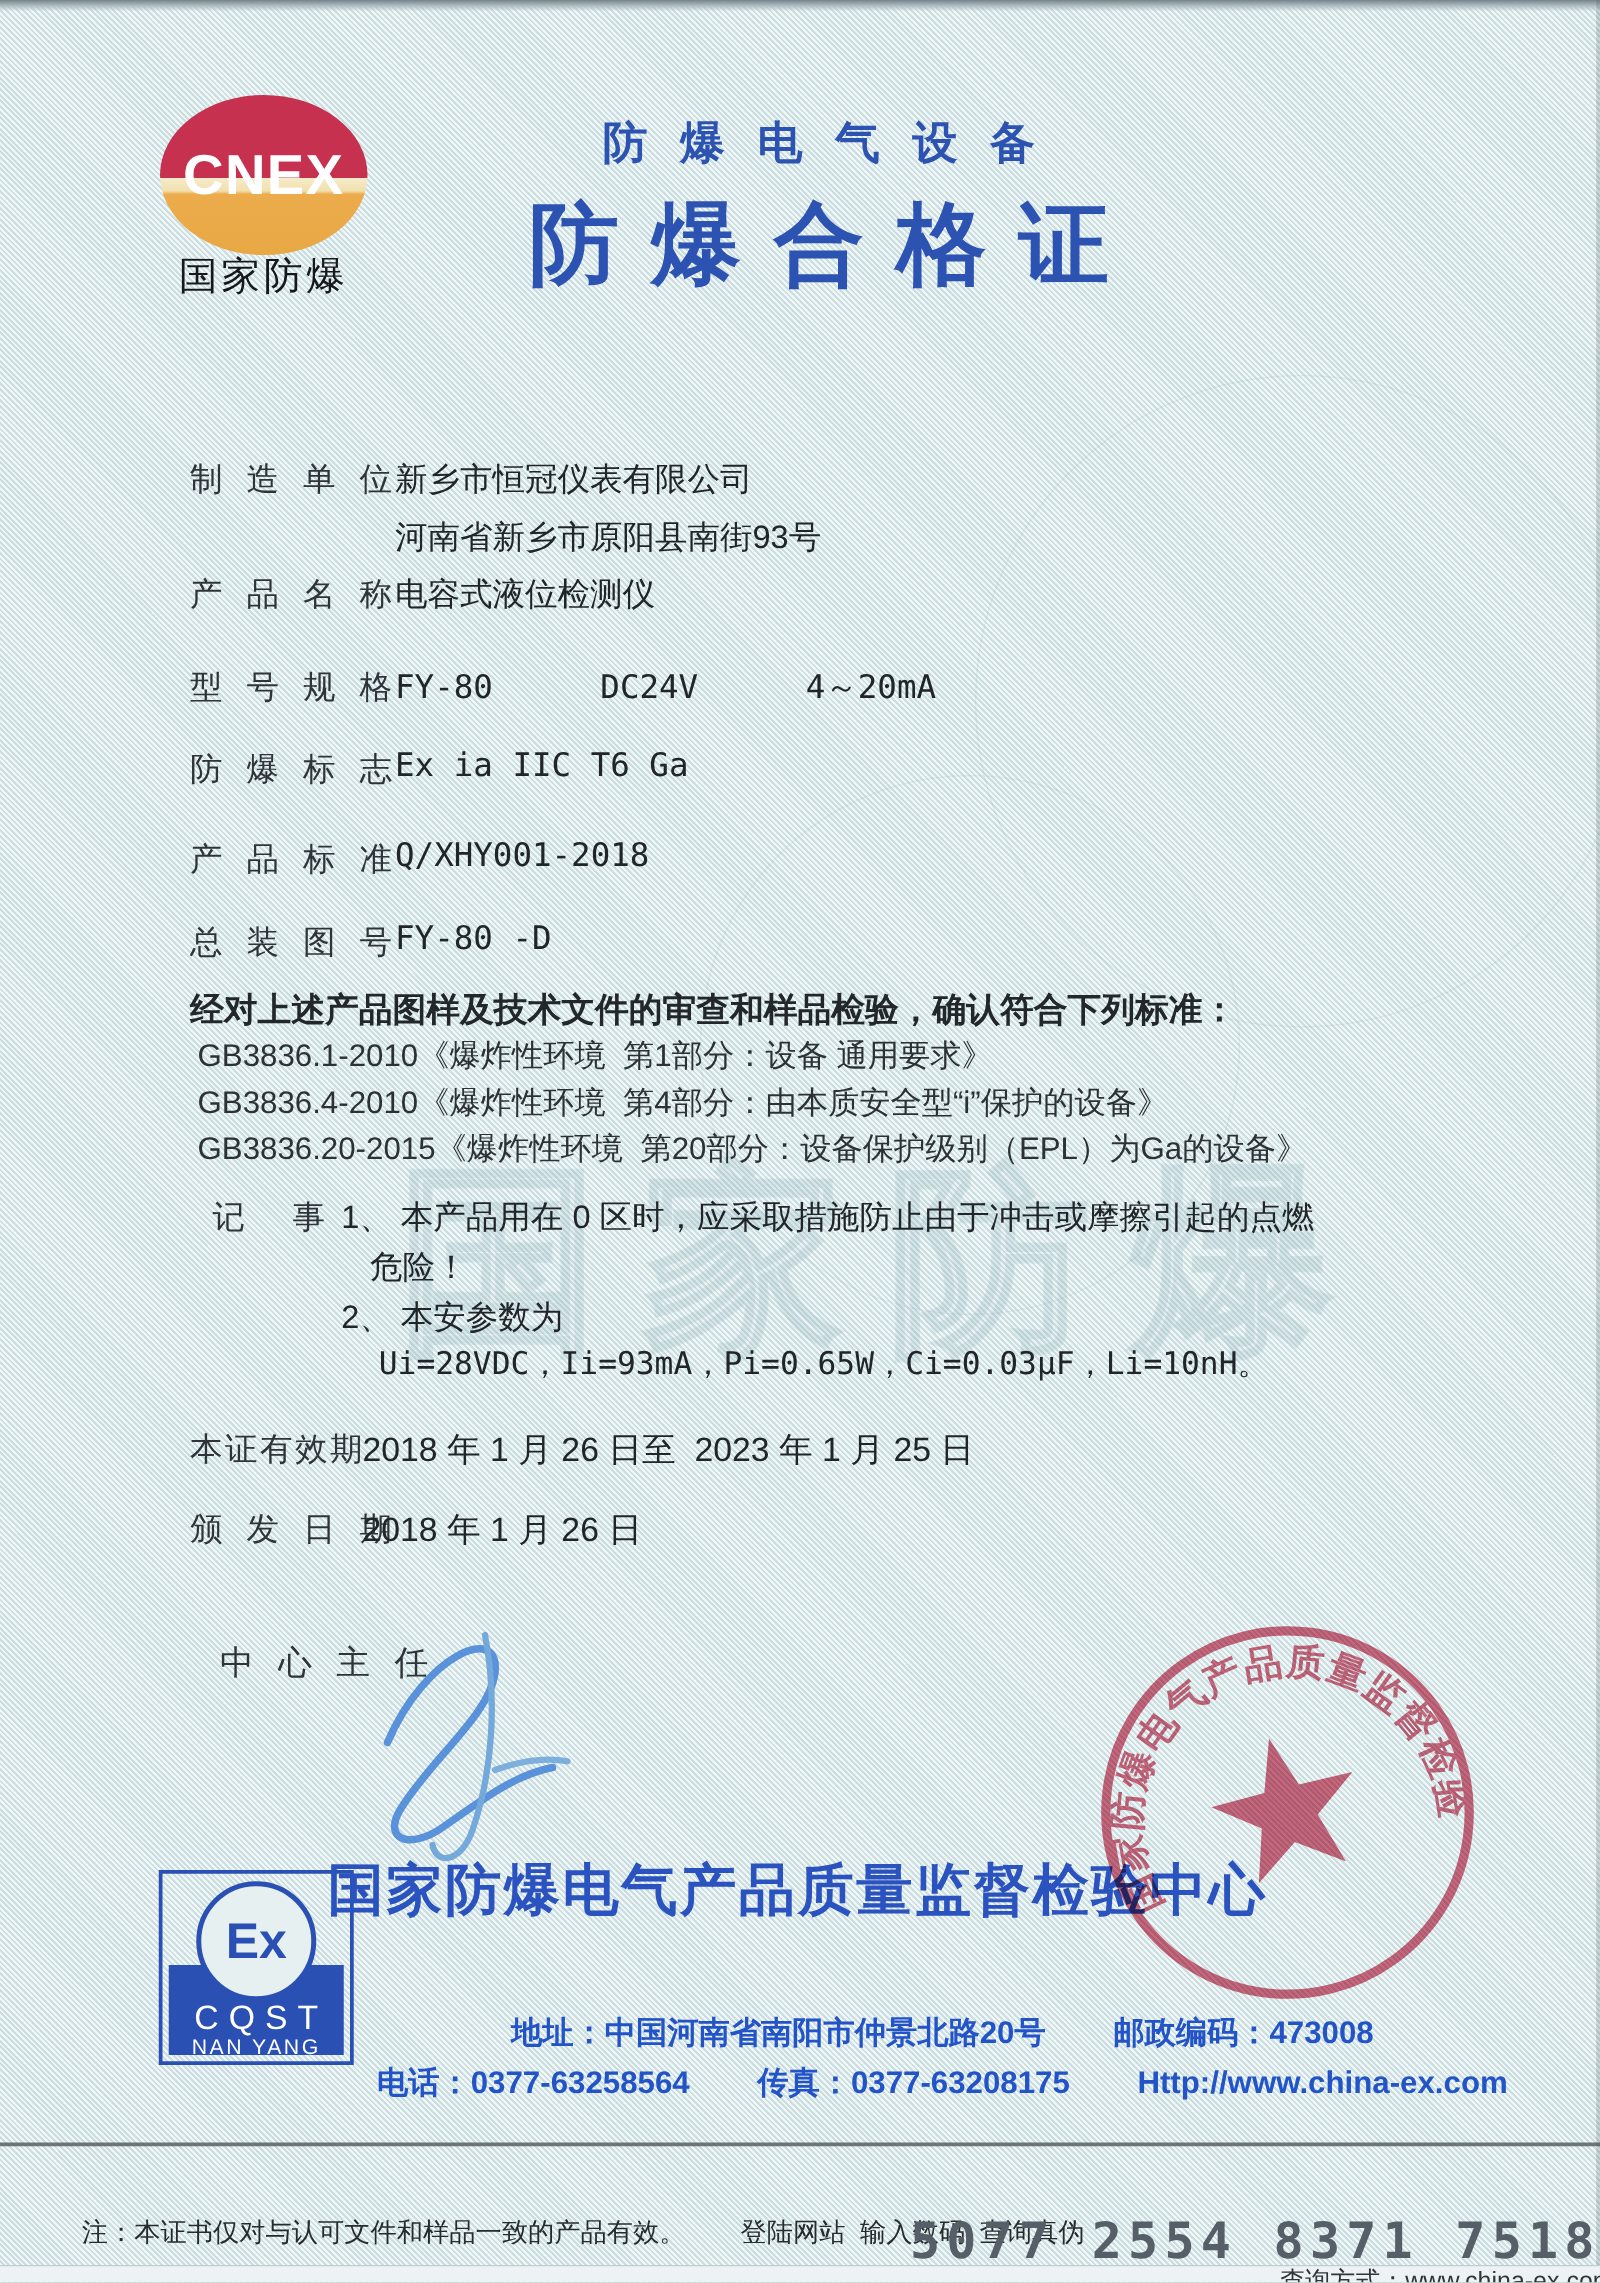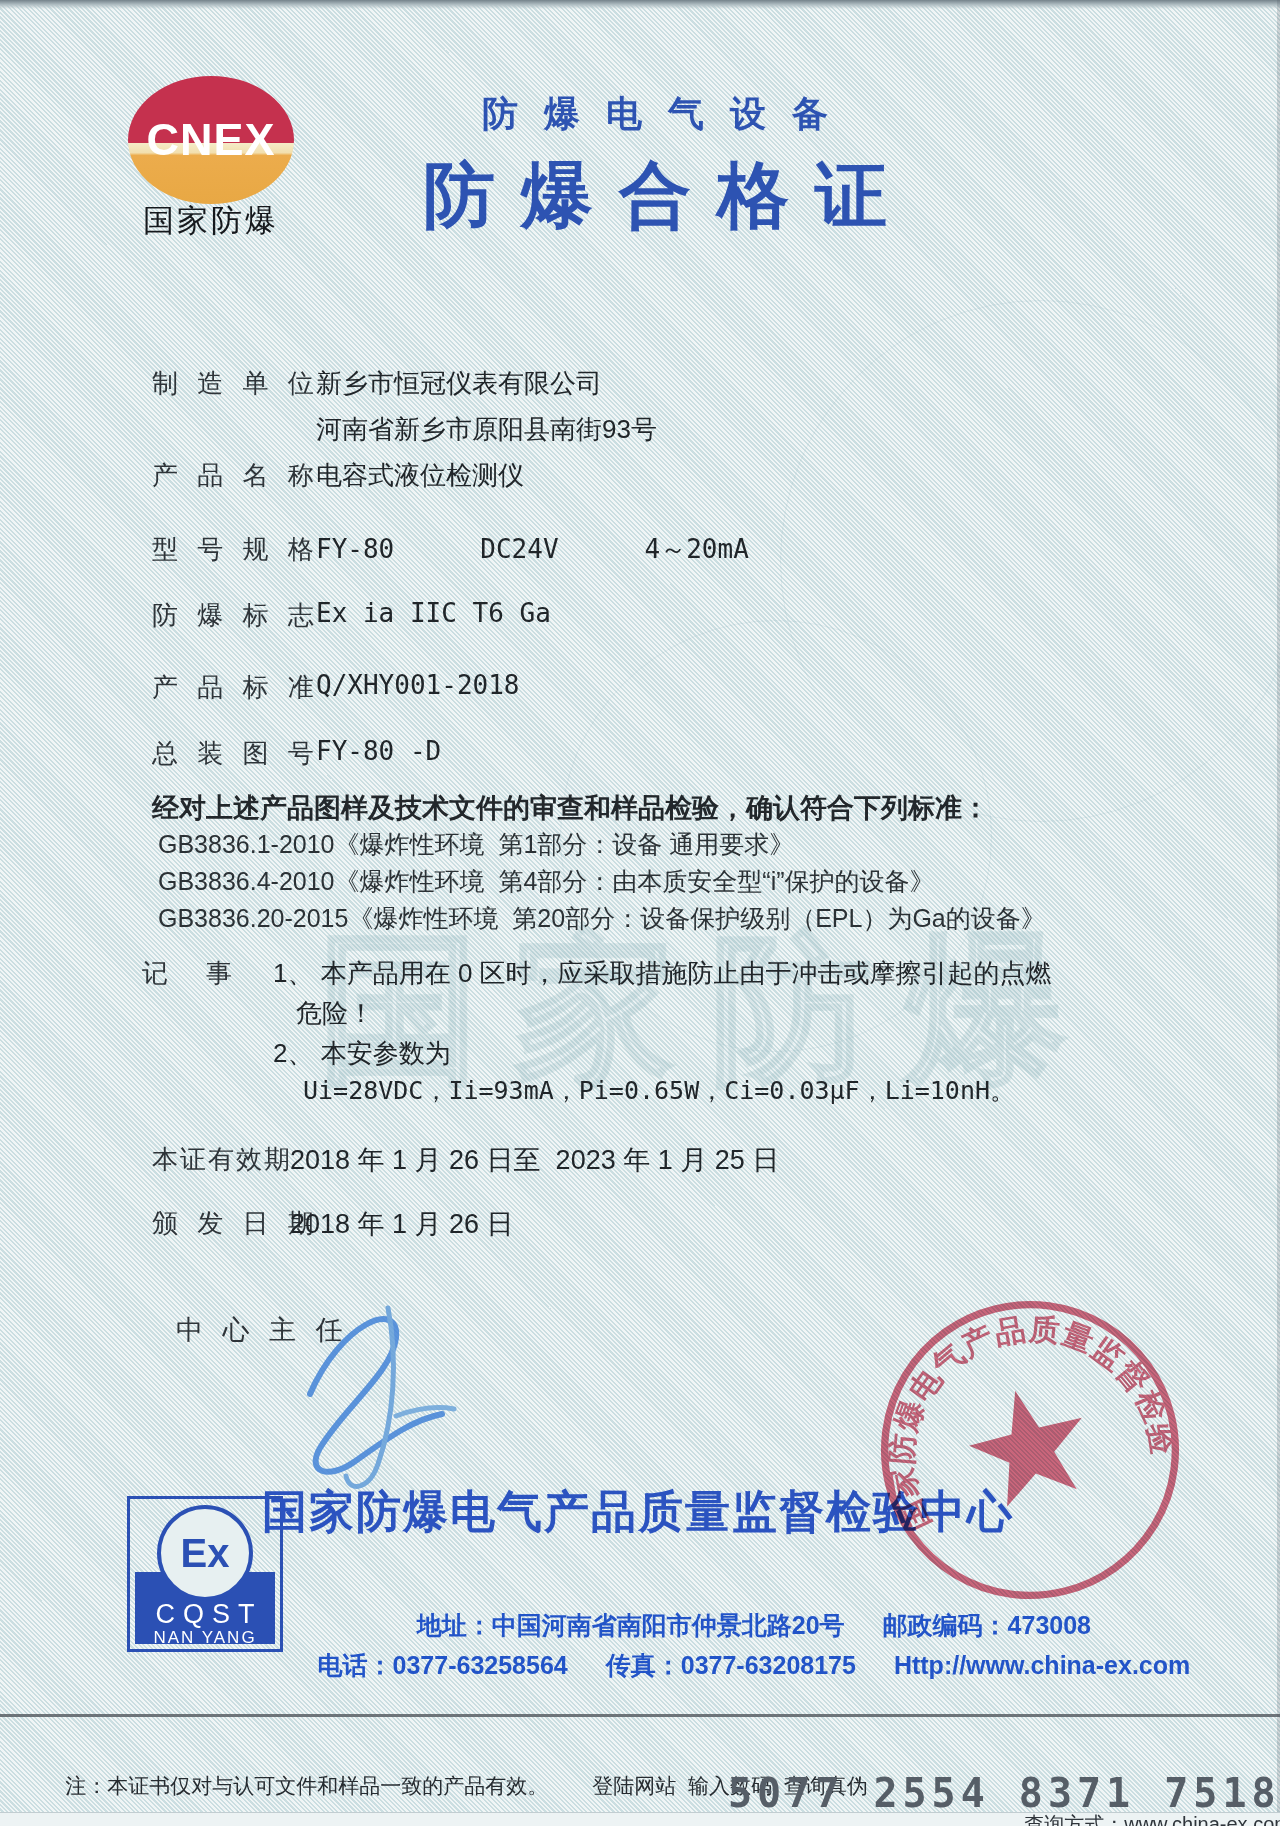--- a/index.html
+++ b/index.html
@@ -63,21 +63,21 @@
     border:4px solid #2b50b4;background:#e7f0f1;display:flex;align-items:center;justify-content:center;z-index:2;}
   .badge-ex{font-size:40px;font-weight:800;color:#2b50b4;}
   .badge-cqst{position:absolute;left:0;width:100%;top:100px;text-align:center;color:#fff;
     font-size:27px;letter-spacing:8px;text-indent:8px;z-index:3;}
   .badge-city{position:absolute;left:0;width:100%;top:129px;text-align:center;color:#fff;
     font-size:17px;letter-spacing:2px;z-index:3;}
 
   .org-name{position:absolute;left:262px;top:1482px;font-size:45px;font-weight:700;color:#2b53c0;
     letter-spacing:2px;font-family:"Liberation Serif","DejaVu Serif",serif;white-space:pre;z-index:4;}
   .org-line{position:absolute;left:270px;width:940px;text-align:center;font-size:25px;font-weight:700;color:#2254c8;white-space:pre;}
-  .org-line .gap{margin-left:38px;}
+  .org-line .gap{margin-left:54px;}
 
   .divider{position:absolute;left:0;top:1714px;width:100%;height:3px;background:#50565c;opacity:.8;}
 
   .footer-note{position:absolute;left:42px;top:1748px;font-size:21px;color:#262b30;white-space:pre;}
   .footer-hint{margin-left:44px;white-space:pre;}
   .verify-code{position:absolute;left:728px;top:1770px;font-size:40px;font-weight:600;color:#565e67;
     letter-spacing:5px;font-family:"DejaVu Sans Mono","Liberation Mono",monospace;white-space:pre;}
   .query{position:absolute;left:1002px;top:1788px;font-size:20px;color:#2f353b;white-space:pre;}
 </style>
 </head>
@@ -131,21 +131,21 @@
   <div class="frow" style="top:736px">
     <span class="flabel">总 装 图 号</span>
     <span class="fvalue mono">FY-80 -D</span>
   </div>
 
   <div class="review-intro">经对上述产品图样及技术文件的审查和样品检验，确认符合下列标准：</div>
   <div class="std" style="top:828px">GB3836.1-2010《爆炸性环境  第1部分：设备 通用要求》</div>
   <div class="std" style="top:865px">GB3836.4-2010《爆炸性环境  第4部分：由本质安全型“i”保护的设备》</div>
   <div class="std" style="top:902px">GB3836.20-2015《爆炸性环境  第20部分：设备保护级别（EPL）为Ga的设备》</div>
 
-  <div class="note-line" style="left:142px;top:956px;letter-spacing:6px;color:#2e3439;">记　事</div>
+  <div class="note-line" style="left:170px;top:956px;letter-spacing:6px;color:#2e3439;">记　事</div>
   <div class="note-line" style="left:273px;top:956px;">1、 本产品用在 0 区时，应采取措施防止由于冲击或摩擦引起的点燃</div>
   <div class="note-line" style="left:296px;top:996px;">危险！</div>
   <div class="note-line" style="left:273px;top:1036px;">2、 本安参数为</div>
   <div class="note-line mono" style="left:303px;top:1074px;font-size:25px;">Ui=28VDC，Ii=93mA，Pi=0.65W，Ci=0.03μF，Li=10nH。</div>
 
   <div class="frow" style="top:1142px">
     <span class="flabel" style="letter-spacing:2px">本证有效期</span>
     <span class="fvalue" style="left:290px;font-size:27px">2018 年 1 月 26 日至  2023 年 1 月 25 日</span>
   </div>
   <div class="frow" style="top:1206px">

